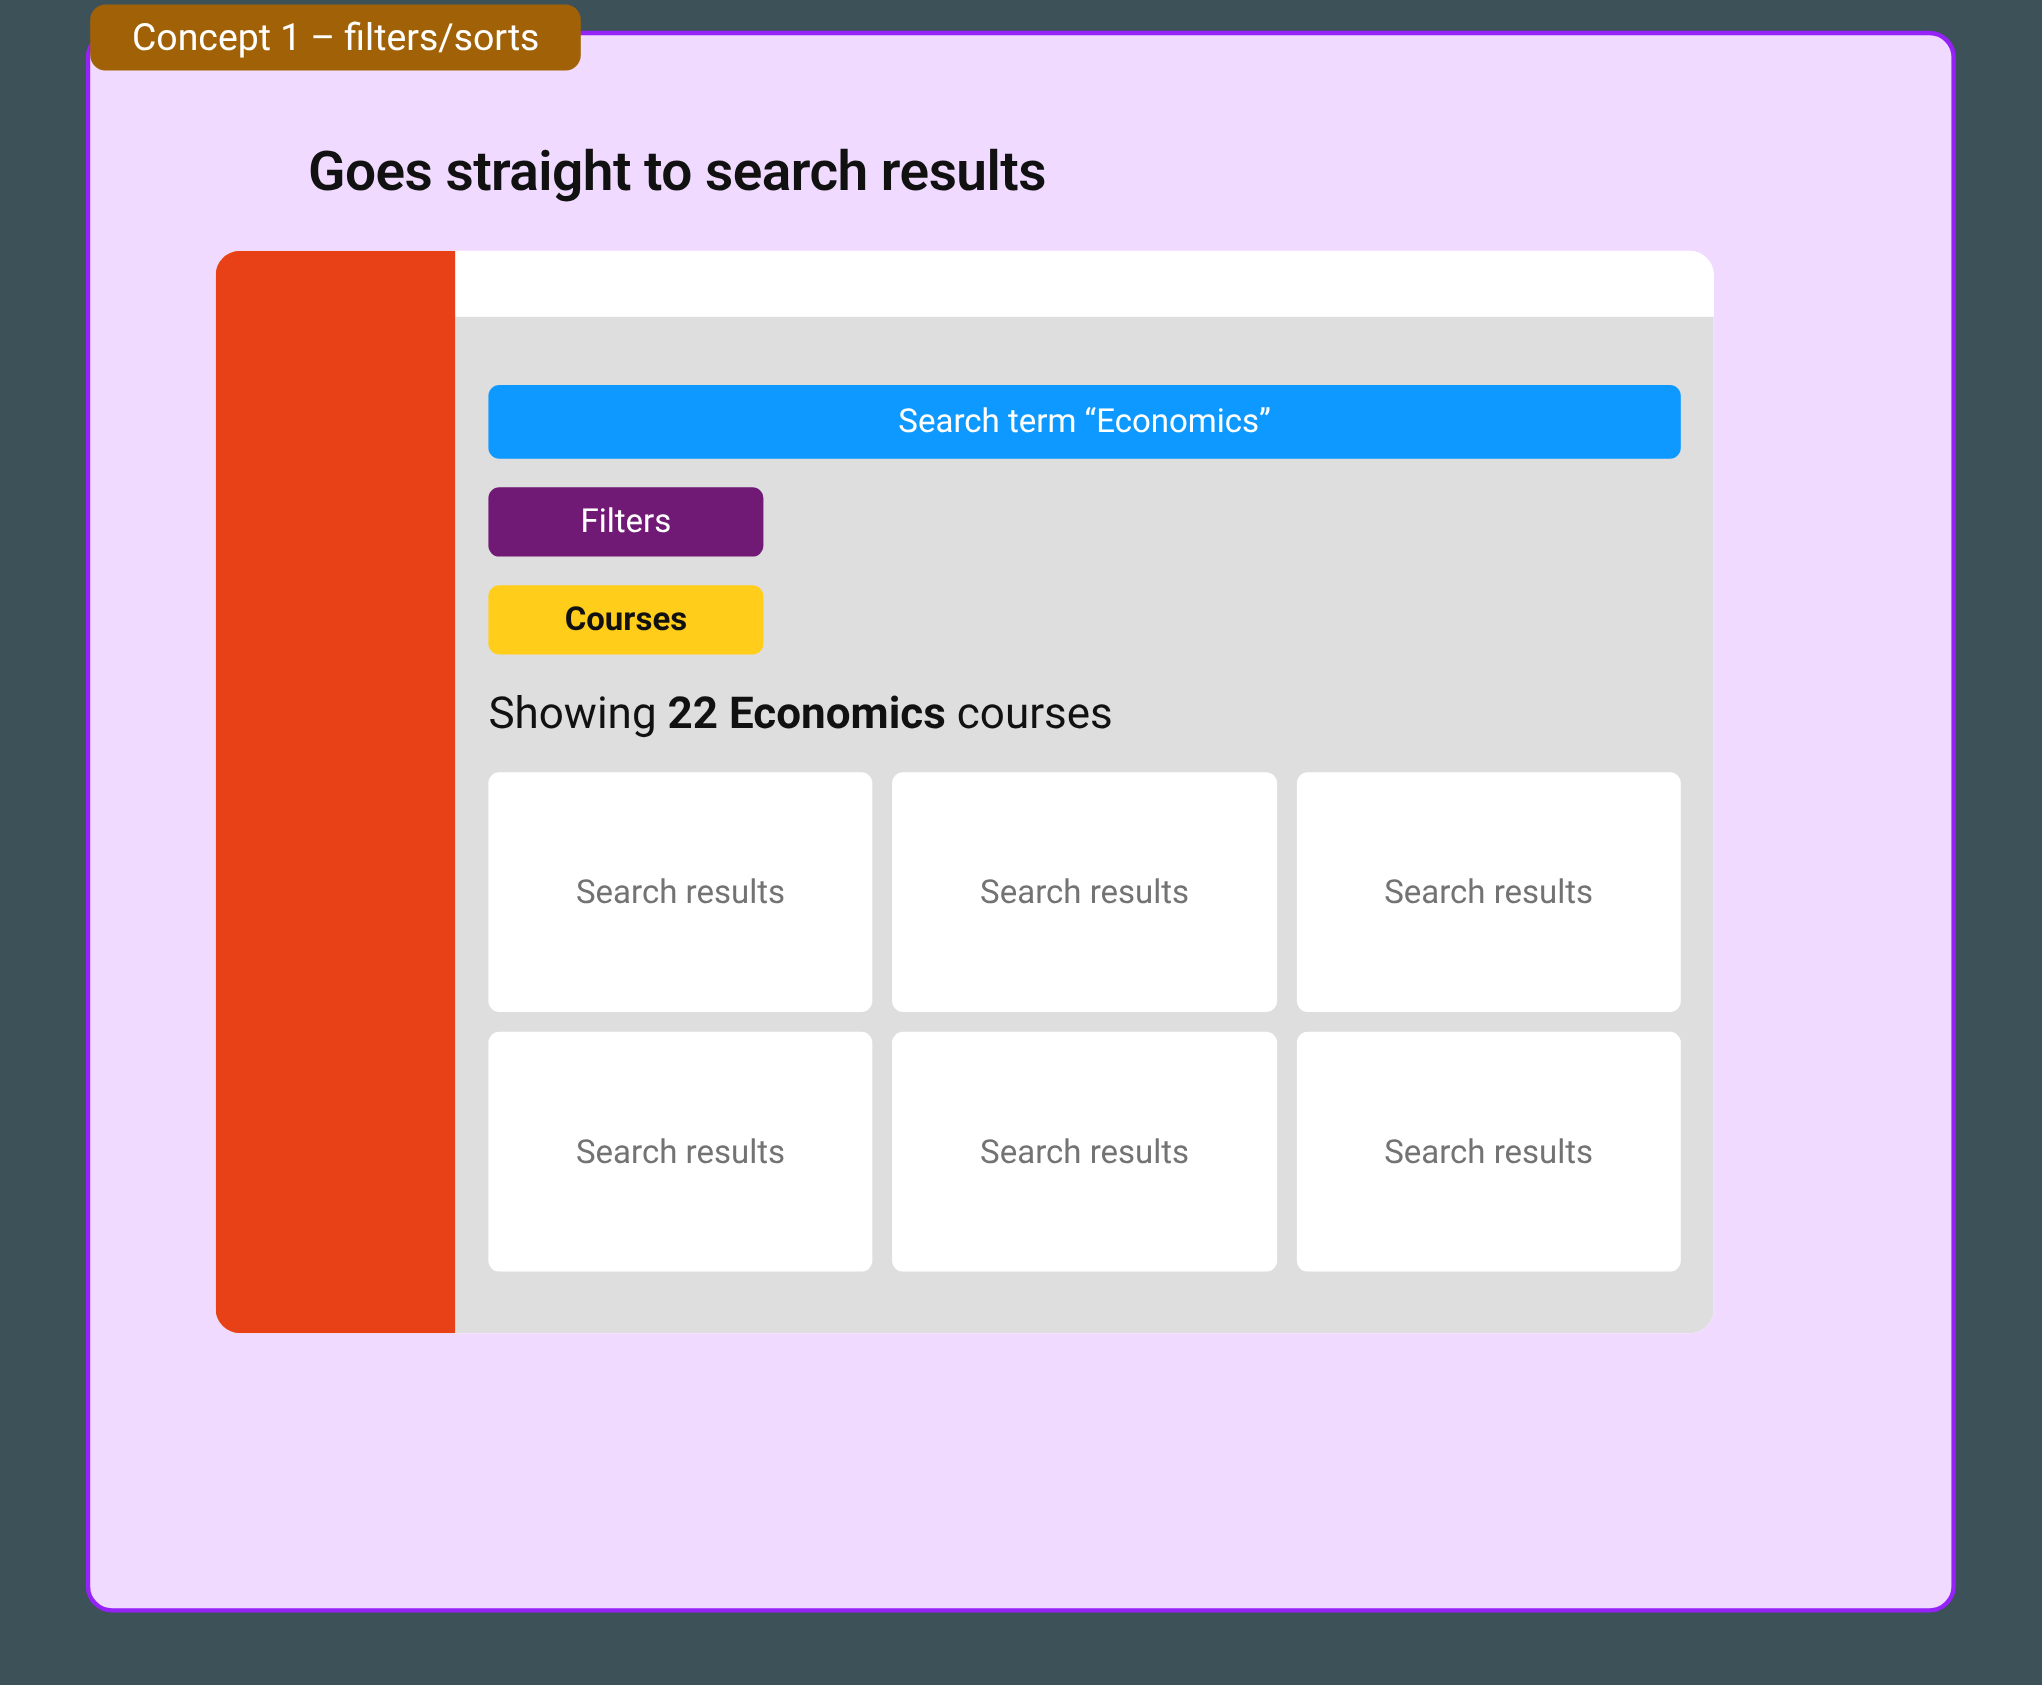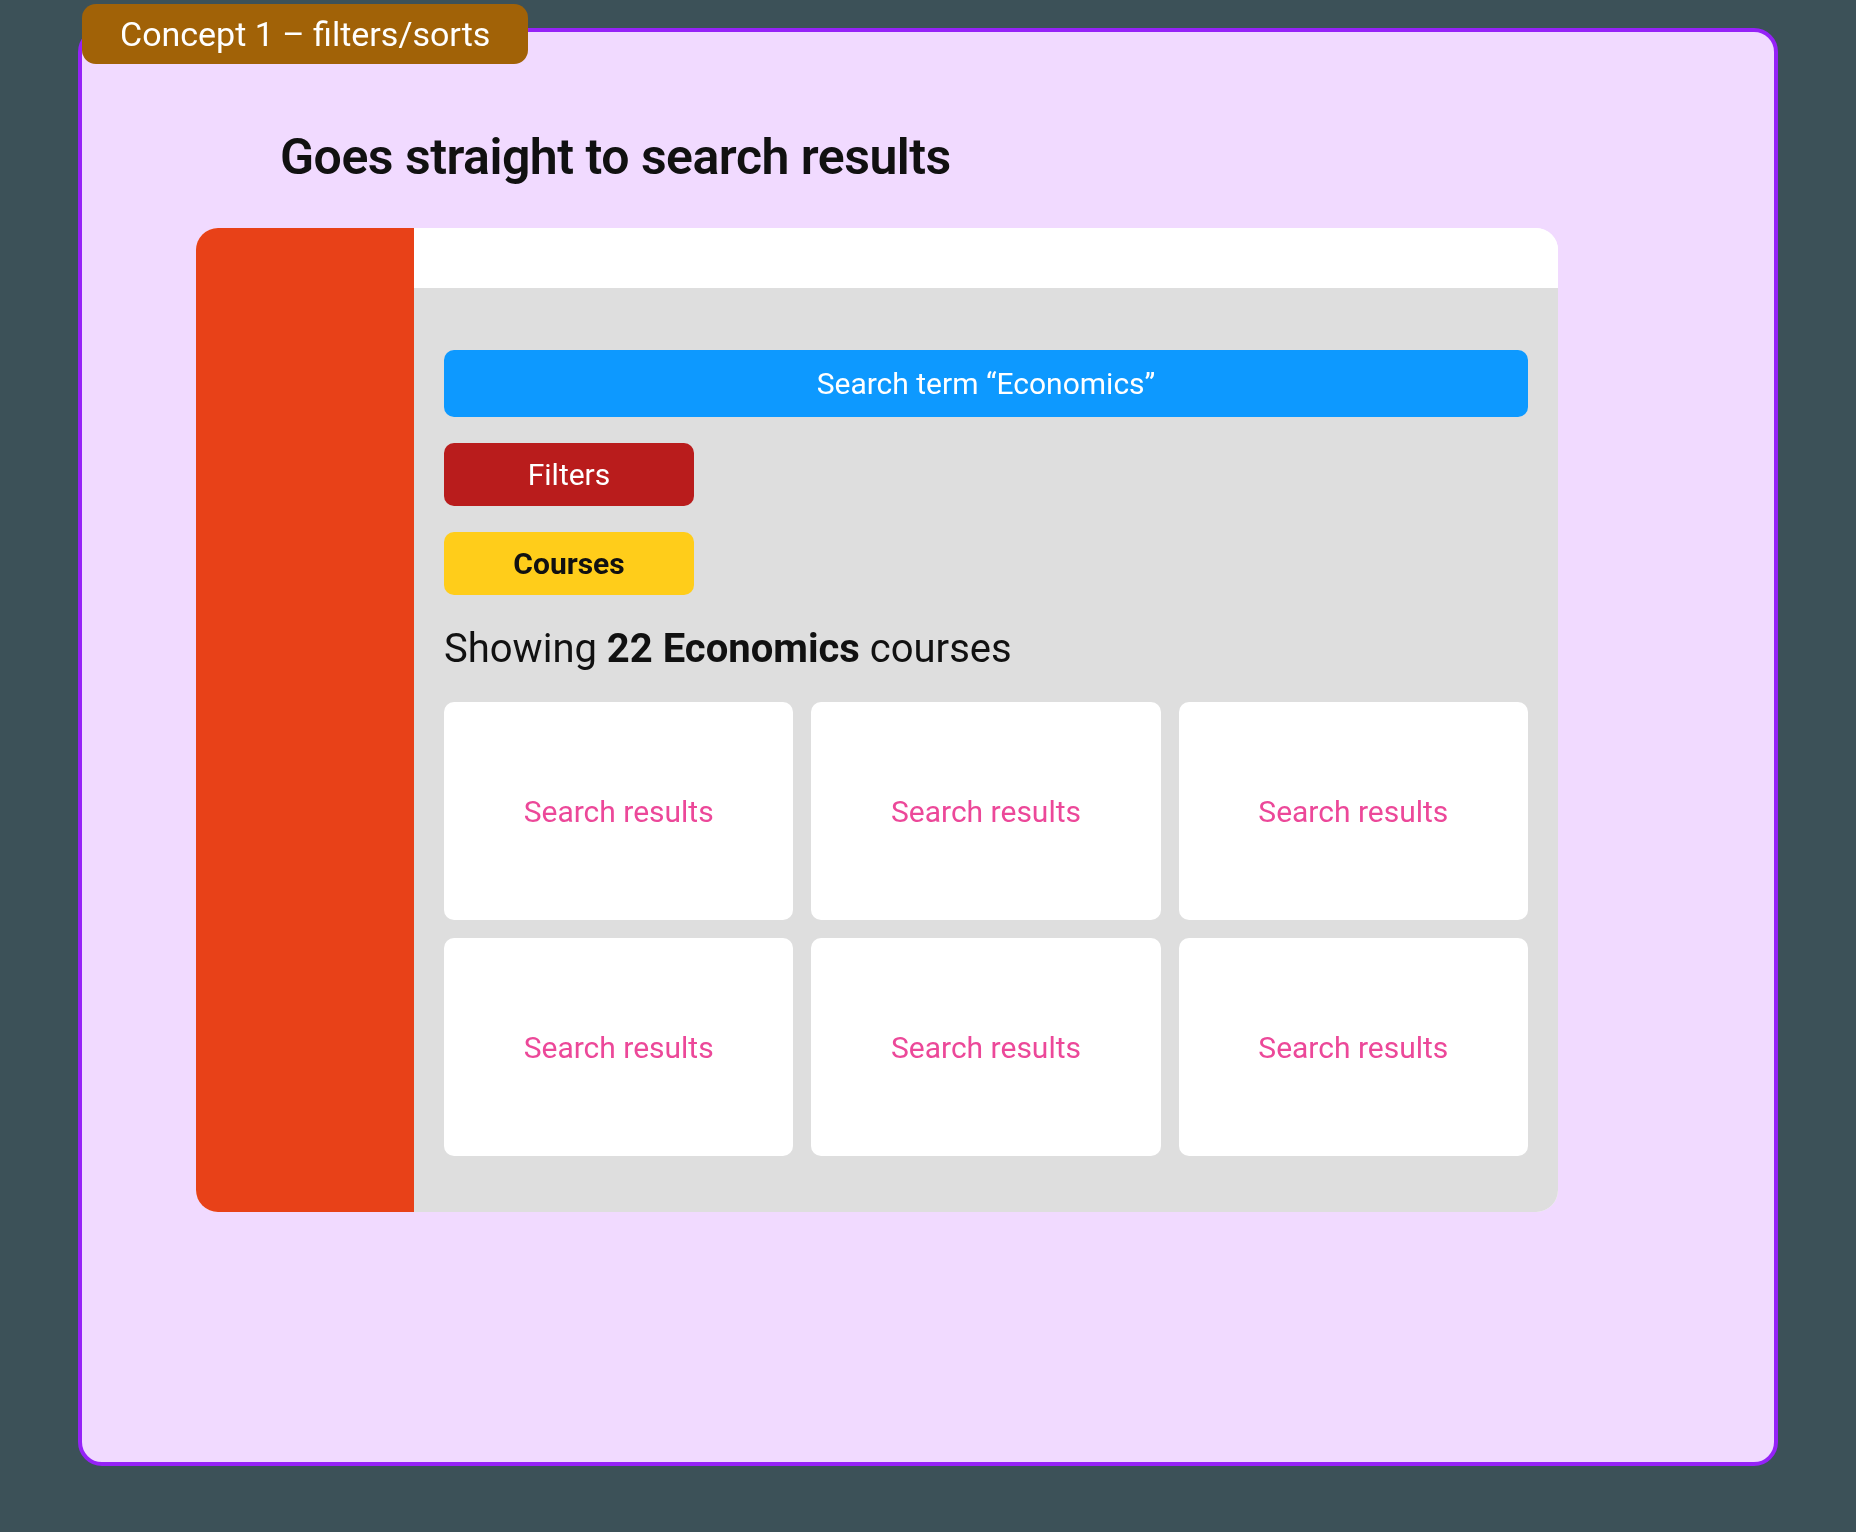--- a/index.html
+++ b/index.html
@@ -92,21 +92,21 @@
     .btn {
       font-size: 30px;
       padding: 14px 0;
       border-radius: 10px;
       text-align: center;
       border: none;
       cursor: pointer;
       font-family: inherit;
     }
     .btn-purple {
-      background: #b91c1c;
+      background: #701a75;
       color: #fff;
       width: 250px;
     }
     .tabs-row {
       display: flex;
       gap: 30px;
       margin-bottom: 30px;
     }
     .btn-yellow {
       background: #ffcd1a;
@@ -130,21 +130,21 @@
       gap: 18px;
     }
     .result-card {
       background: #fff;
       border-radius: 10px;
       height: 218px;
       display: flex;
       align-items: center;
       justify-content: center;
       font-size: 30px;
-      color: #ec4899;
+      color: #737373;
     }
   </style>
 </head>
 <body>
 
 
 
 <div class="badge">Concept 1 – filters/sorts</div>
 
 <div class="panel">

